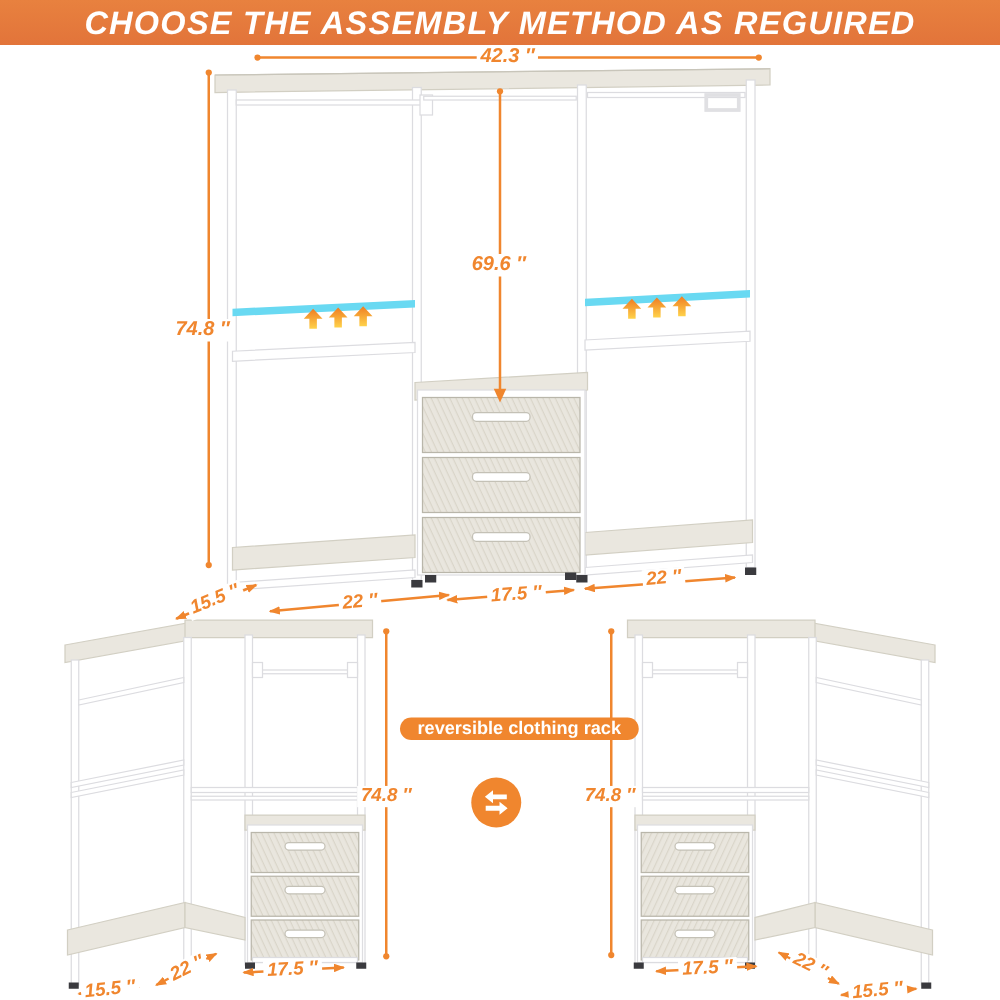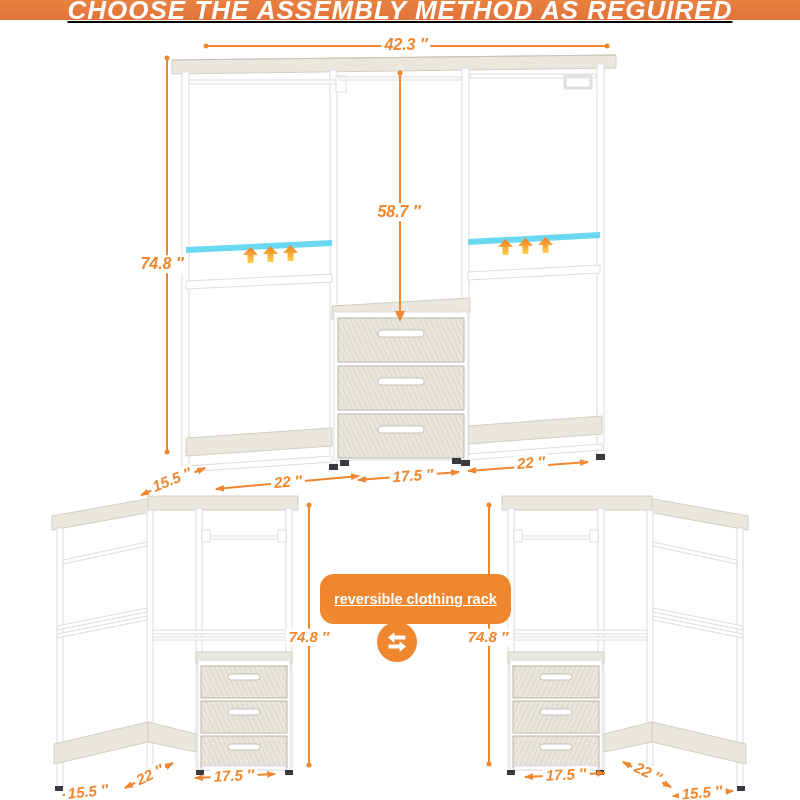--- a/index.html
+++ b/index.html
@@ -1,23 +1,23 @@
 <!DOCTYPE html>
 <html><head>
 <meta charset="utf-8">
 <style>
   html,body{margin:0;padding:0;background:#fff;}
   #stage{
     position:relative;width:800px;height:800px;overflow:hidden;background:#ffffff;
     font-family:"Liberation Sans","DejaVu Sans",sans-serif;
   }
   #banner{
-    position:absolute;left:0;top:0;width:800px;height:20px;
+    position:absolute;left:0;top:0;width:800px;height:36px;
     background:linear-gradient(180deg,#e8813f 0%,#e2743a 100%);
-    display:flex;align-items:center;justify-content:center;text-decoration:underline;
+    display:flex;align-items:center;justify-content:center;
   }
   #banner .title{
     color:#ffffff;font-size:26px;font-weight:800;font-style:italic;
     letter-spacing:1px;white-space:nowrap;
   }
   svg{position:absolute;left:0;top:0;}
   .beam{fill:#ffffff;stroke:#dcdce0;stroke-width:1;}
   .wood{fill:#eae7df;stroke:#d2cfc3;stroke-width:1;}
   .drawer{fill:url(#grain);stroke:#b9b6aa;stroke-width:1;}
   .handle{fill:#ffffff;stroke:#c4c1b6;stroke-width:1;}
@@ -25,21 +25,21 @@
   .dim-line{stroke:#f0862e;stroke-width:2;fill:none;}
   .dim-dot{fill:#f0862e;}
   .cyan{fill:#69d9f2;}
   .dim{
     position:absolute;color:#f0862e;font-weight:bold;font-style:italic;
     font-size:16px;background:#ffffff;padding:0 3px;line-height:1.1;white-space:nowrap;
   }
   .dim.small{font-size:15px;}
   #badge{
     position:absolute;left:320px;top:574px;background:#f0862e;color:#fff;
-    font-weight:bold;font-size:14.5px;padding:17px 14px;border-radius:14px;white-space:nowrap;text-decoration:underline;
+    font-weight:bold;font-size:14.5px;padding:1px 14px;border-radius:14px;white-space:nowrap;
   }
   #swap{
     position:absolute;left:377px;top:622px;width:40px;height:40px;border-radius:50%;
     background:#f0862e;display:flex;align-items:center;justify-content:center;
   }
 </style>
 </head>
 <body>
 
 <div id="stage">
@@ -183,21 +183,21 @@
       <circle class="dim-dot" cx="489" cy="505" r="2.5"></circle>
         <circle class="dim-dot" cx="489" cy="764" r="2.5"></circle>
       <line class="dim-line" x1="525" y1="777" x2="605" y2="773" marker-start="url(#ah)" marker-end="url(#ah)"></line>
       <line class="dim-line" x1="623" y1="762" x2="671" y2="787" marker-start="url(#ah)" marker-end="url(#ah)"></line>
       <line class="dim-line" x1="673" y1="796" x2="733" y2="791" marker-start="url(#ah)" marker-end="url(#ah)"></line>
     </g>
   </svg>
 
   <div class="dim" style="left:406px;top:45px;transform:translate(-50%,-50%);"><span>42.3 ″</span></div>
   <div class="dim" style="left:162px;top:264px;transform:translate(-50%,-50%);"><span>74.8 ″</span></div>
-  <div class="dim" style="left:399px;top:212px;transform:translate(-50%,-50%);"><span>58.7 ″</span></div>
+  <div class="dim" style="left:399px;top:212px;transform:translate(-50%,-50%);"><span>69.6 ″</span></div>
   <div class="dim small" style="left:172px;top:480px;transform:translate(-50%,-50%) rotate(-22deg);"><span>15.5 ″</span></div>
   <div class="dim small" style="left:288px;top:482px;transform:translate(-50%,-50%) rotate(-5deg);"><span>22 ″</span></div>
   <div class="dim small" style="left:413px;top:476px;transform:translate(-50%,-50%) rotate(-4deg);"><span>17.5 ″</span></div>
   <div class="dim small" style="left:531px;top:463px;transform:translate(-50%,-50%) rotate(-5deg);"><span>22 ″</span></div>
 
   <div class="dim small" style="left:309px;top:637px;transform:translate(-50%,-50%);"><span>74.8 ″</span></div>
   <div class="dim small" style="left:150px;top:775px;transform:translate(-50%,-50%) rotate(-26deg);"><span>22 ″</span></div>
   <div class="dim small" style="left:234px;top:776px;transform:translate(-50%,-50%) rotate(-3deg);"><span>17.5 ″</span></div>
   <div class="dim small" style="left:88px;top:792px;transform:translate(-50%,-50%) rotate(-6deg);"><span>15.5 ″</span></div>
 

